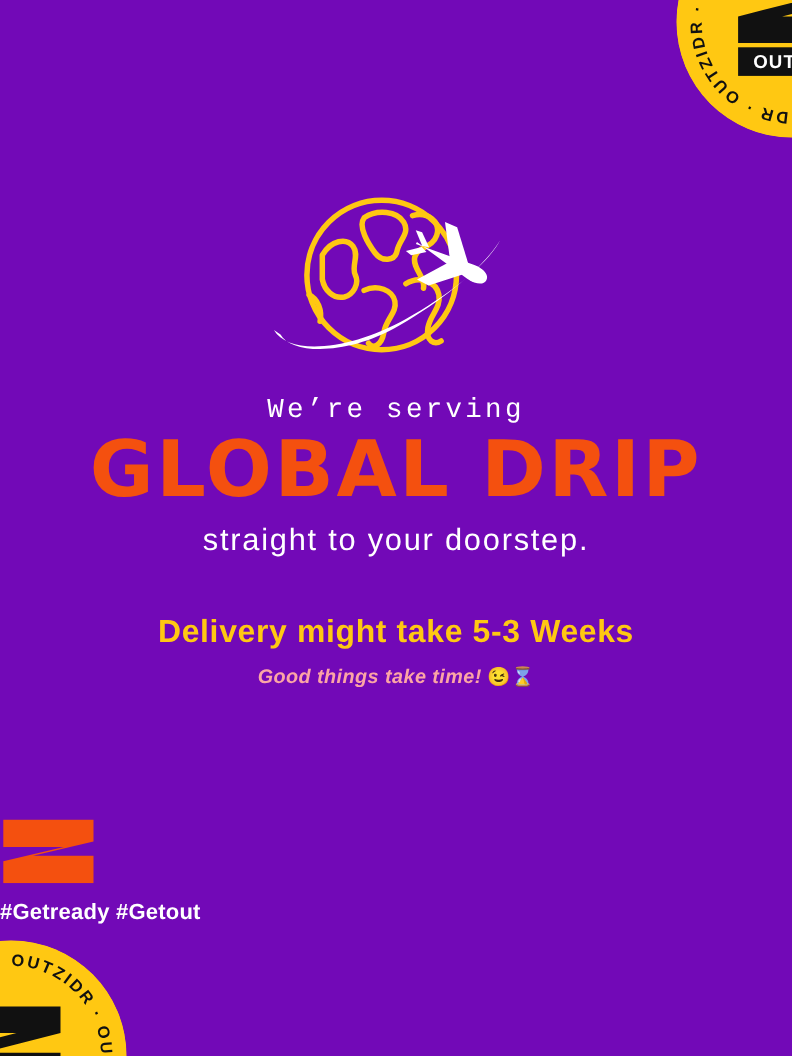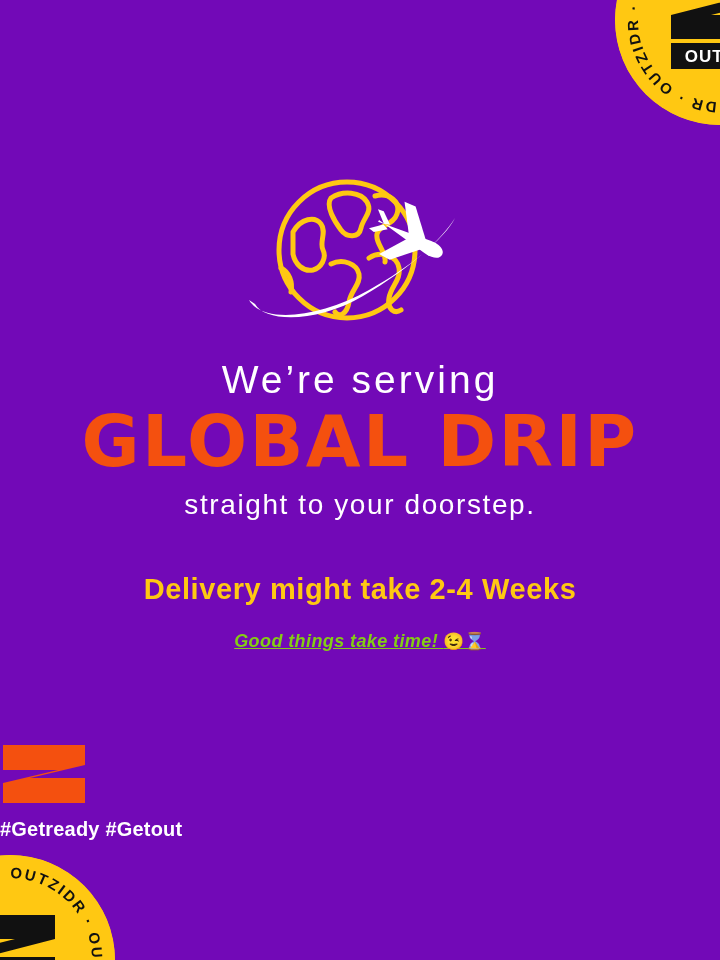--- a/index.html
+++ b/index.html
@@ -63,26 +63,27 @@
 
   
   .copy {
     position: absolute;
     left: 0;
     right: 0;
     top: 360px;
     text-align: center;
   }
   .line-serving {
-    font-size: 39px;
+    font-size: 25px;
     font-weight: 300;
     color: #ffffff;
     letter-spacing: 3.0px;
     line-height: 1.0;
     margin: 0 0 6px 0;
+    font-family: Liberation Mono, monospace;
   }
   .line-headline {
     font-family: "DejaVu Sans", sans-serif;
     font-size: 60px;
     font-weight: 700;
     color: #f4500f;
     letter-spacing: 2px;
     line-height: 1.0;
     margin: 0 0 4px 0;
     transform: scaleX(1.18) scaleY(1.18);
@@ -102,25 +103,24 @@
     font-weight: 700;
     color: #ffc812;
     letter-spacing: 0.6px;
     line-height: 1.0;
     margin: 56px 0 0 0;
   }
   .line-goodthings {
     font-size: 18px;
     font-weight: 700;
     font-style: italic;
-    color: #84cc16;
+    color: #fca5a5;
     letter-spacing: 0.4px;
     line-height: 1.0;
-    margin: 28px 0 0 0;
-    text-decoration: underline;
+    margin: 16px 0 0 0;
   }
   .emoji {
     font-style: normal;
     font-size: 17px;
     letter-spacing: 0;
   }
 
   
   .footer {
     position: absolute;
@@ -209,21 +209,21 @@
         <path d="M12 26 L 1 36 L 7 37 L 18 28 Z"></path>
         <rect x="64" y="18" width="4" height="14" rx="1"></rect>
       </g>
     </svg>
   </div>
 
   <div class="copy">
     <div class="line-serving">We’re serving</div>
     <div class="line-headline">GLOBAL DRIP</div>
     <div class="line-doorstep">straight to your doorstep.</div>
-    <div class="line-delivery">Delivery might take 2-4 Weeks</div>
+    <div class="line-delivery">Delivery might take 5-3 Weeks</div>
     <div class="line-goodthings">
       <span>Good things take time!</span>
       <span class="emoji">😉⌛</span>
     </div>
   </div>
 
   <div class="footer">
     <div class="zmark">
       <svg viewBox="0 0 88 58" xmlns="http://www.w3.org/2000/svg">
         <polygon fill="#f4500f" points="3,0 85,0 85,20 30,33 85,33 85,58 3,58 3,38 58,25 3,25"></polygon>

